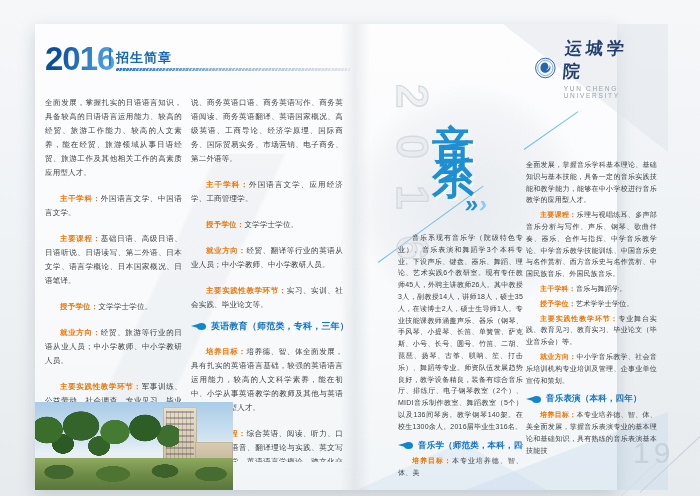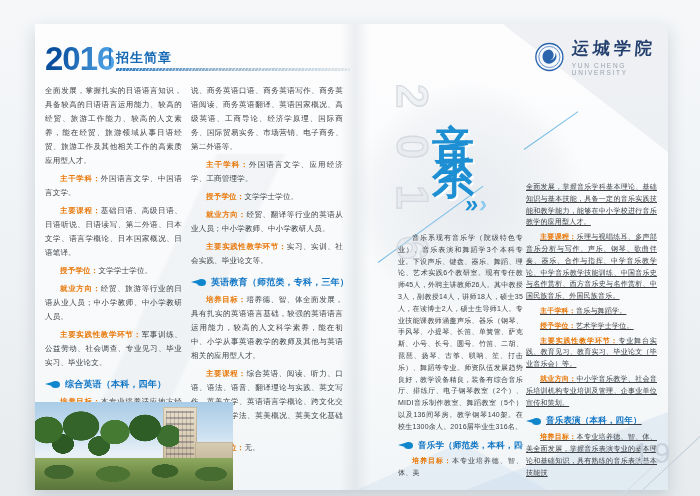--- a/index.html
+++ b/index.html
@@ -1,19 +1,19 @@
 <!DOCTYPE html>
 <html><head>
 <meta charset="utf-8">
 <style>
   html,body{margin:0;padding:0;}
   .canvas{position:relative;width:700px;height:496px;overflow:hidden;
     background:linear-gradient(180deg,#f5f7f9 0%,#eef1f4 60%,#e7ebee 100%);
     font-family:"Liberation Sans","DejaVu Sans",sans-serif;}
-  .spread{position:absolute;left:35px;top:24px;width:633px;height:466px;
+  .spread{position:absolute;left:35px;top:24px;width:582px;height:466px;
     background:linear-gradient(180deg,#fdfdfe 0%,#f7f9fa 70%,#f2f5f7 100%);
     box-shadow:0 6px 16px rgba(40,60,80,.18);}
   
   .gutter{position:absolute;left:305px;top:0;width:30px;height:100%;
     background:linear-gradient(90deg,rgba(120,135,150,0),rgba(120,135,150,.13) 50%,rgba(120,135,150,0));}
   .circle-wm{position:absolute;left:316px;top:58px;width:236px;height:236px;border-radius:50%;
     background:radial-gradient(circle at 50% 50%,rgba(206,213,221,.42) 0%,rgba(206,213,221,.18) 55%,rgba(206,213,221,0) 70%);}
   .shard-tr{position:absolute;left:468px;top:0;width:165px;height:128px;
     background:rgba(223,228,233,.5);clip-path:polygon(100% 0,100% 100%,0 0);}
   .shard-l{position:absolute;left:0;top:130px;width:311px;height:250px;
@@ -35,22 +35,22 @@
   .hdr-line{position:absolute;left:81px;top:44px;width:234px;height:3px;
     background:repeating-linear-gradient(115deg,rgba(255,255,255,.55) 0 1px,rgba(255,255,255,0) 1px 3px),
                linear-gradient(90deg,#2e7cc2 0%,#9db8cd 45%,#dfe5ea 100%);}
   
   .col{position:absolute;text-align:justify;color:#3d4145;overflow:hidden;}
   .lp{font-size:7.5px;line-height:14px;letter-spacing:.2px;}
   .rp{font-size:7px;line-height:11.8px;letter-spacing:.2px;}
   #lcol1{left:10px;top:60px;width:137px;height:322px;}
   #lcol2{left:156px;top:60px;width:152px;height:378px;}
   #rcol1{left:363px;top:208px;width:125px;height:252px;}
-  #rcol2{left:491px;top:157px;width:131px;height:314px;text-decoration:underline;}
-  .para{margin:0 0 4px;text-indent:2em;}
+  #rcol2{left:491px;top:135px;width:131px;height:314px;}
+  .para{margin:12px 0 4px;text-indent:2em;}
   .rp .para{margin:0 0 3px;}
   .para.flush{text-indent:0;}
   .field-label{color:#e8790b;font-weight:700;}
   .prog-heading{display:flex;align-items:center;gap:5px;color:#0d74c4;font-weight:700;margin:7px 0 4px;white-space:nowrap;}
   .lp .prog-heading{font-size:9px;}
   .rp .prog-heading{font-size:8.5px;}
   .bullet{position:relative;display:inline-block;width:9px;height:7px;border-radius:50%;background:#1086cc;flex:0 0 auto;margin-left:6px;}
   .bullet::before{content:"";position:absolute;left:-6px;top:1.5px;border-top:2px solid transparent;border-bottom:2px solid transparent;border-right:7px solid #1086cc;}
   
   .dept-title{position:absolute;left:390px;top:64px;writing-mode:vertical-rl;text-orientation:upright;

